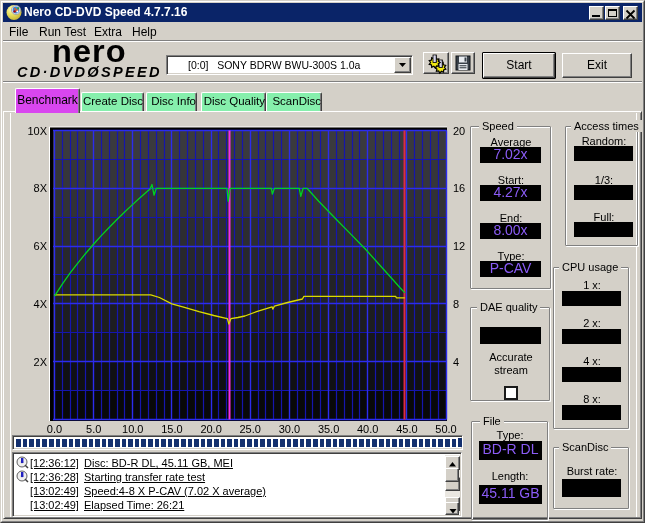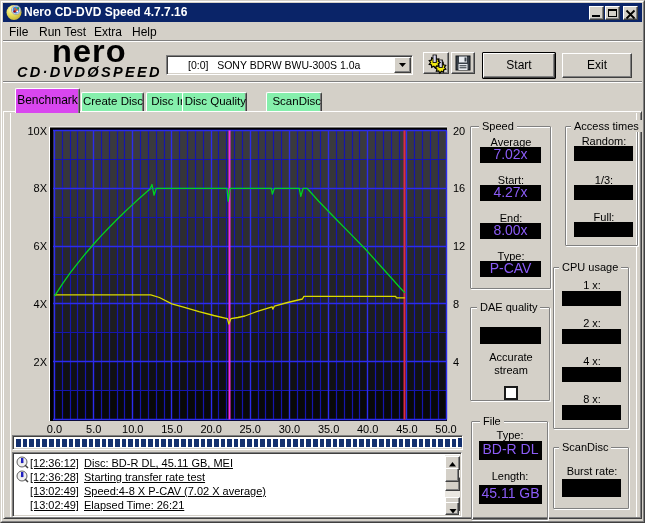--- a/index.html
+++ b/index.html
@@ -140,21 +140,21 @@
   <rect x="7.5" y="12.2" width="7" height="1.1" fill="#384048"></rect>
   <rect x="7.5" y="14.2" width="7" height="1.1" fill="#384048"></rect>
  </svg>
 </div>
 <div class="abs" style="left:482px;top:52px;width:74px;height:27px;border:1px solid #000;border-radius:1px"></div>
 <div class="abs btn pushbtn" style="left:483px;top:53px;width:72px;height:25px;line-height:23px">Start</div>
 <div class="abs btn pushbtn" style="left:562px;top:53px;width:70px;height:25px;line-height:23px">Exit</div>
 
 <div class="tab" style="left:81px;top:92px;width:63px;height:20px;line-height:17px">Create Disc</div>
 <div class="tab" style="left:146px;top:92px;width:51px;height:20px;line-height:17px">Disc Info</div>
-<div class="tab" style="left:182px;top:92px;width:65px;height:28px;line-height:17px">Disc Quality</div>
+<div class="tab" style="left:201px;top:92px;width:65px;height:28px;line-height:17px">Disc Quality</div>
 <div class="tab" style="left:266px;top:92px;width:56px;height:20px;line-height:17px">ScanDisc</div>
 <div class="abs page"></div>
 <div class="abs" style="left:10px;top:113px;width:1px;height:404px;background:#FFFFFF"></div>
 <div class="abs" style="left:636px;top:113px;width:1px;height:404px;background:#FFFFFF"></div>
 <svg class="abs" style="left:0;top:0" width="645" height="523" viewBox="0 0 645 523">
 <path d="M49.5 421 V127 H447" fill="none" stroke="#FFFFFF" stroke-width="1"></path>
 <rect x="50" y="127.5" width="397" height="293.5" fill="#000000"></rect>
 <rect x="53" y="130" width="393.5" height="29" fill="#3A3A3E" shape-rendering="crispEdges"></rect>
 <rect x="53" y="159" width="393.5" height="29" fill="#36363A" shape-rendering="crispEdges"></rect>
 <rect x="53" y="188" width="393.5" height="29" fill="#323236" shape-rendering="crispEdges"></rect>

